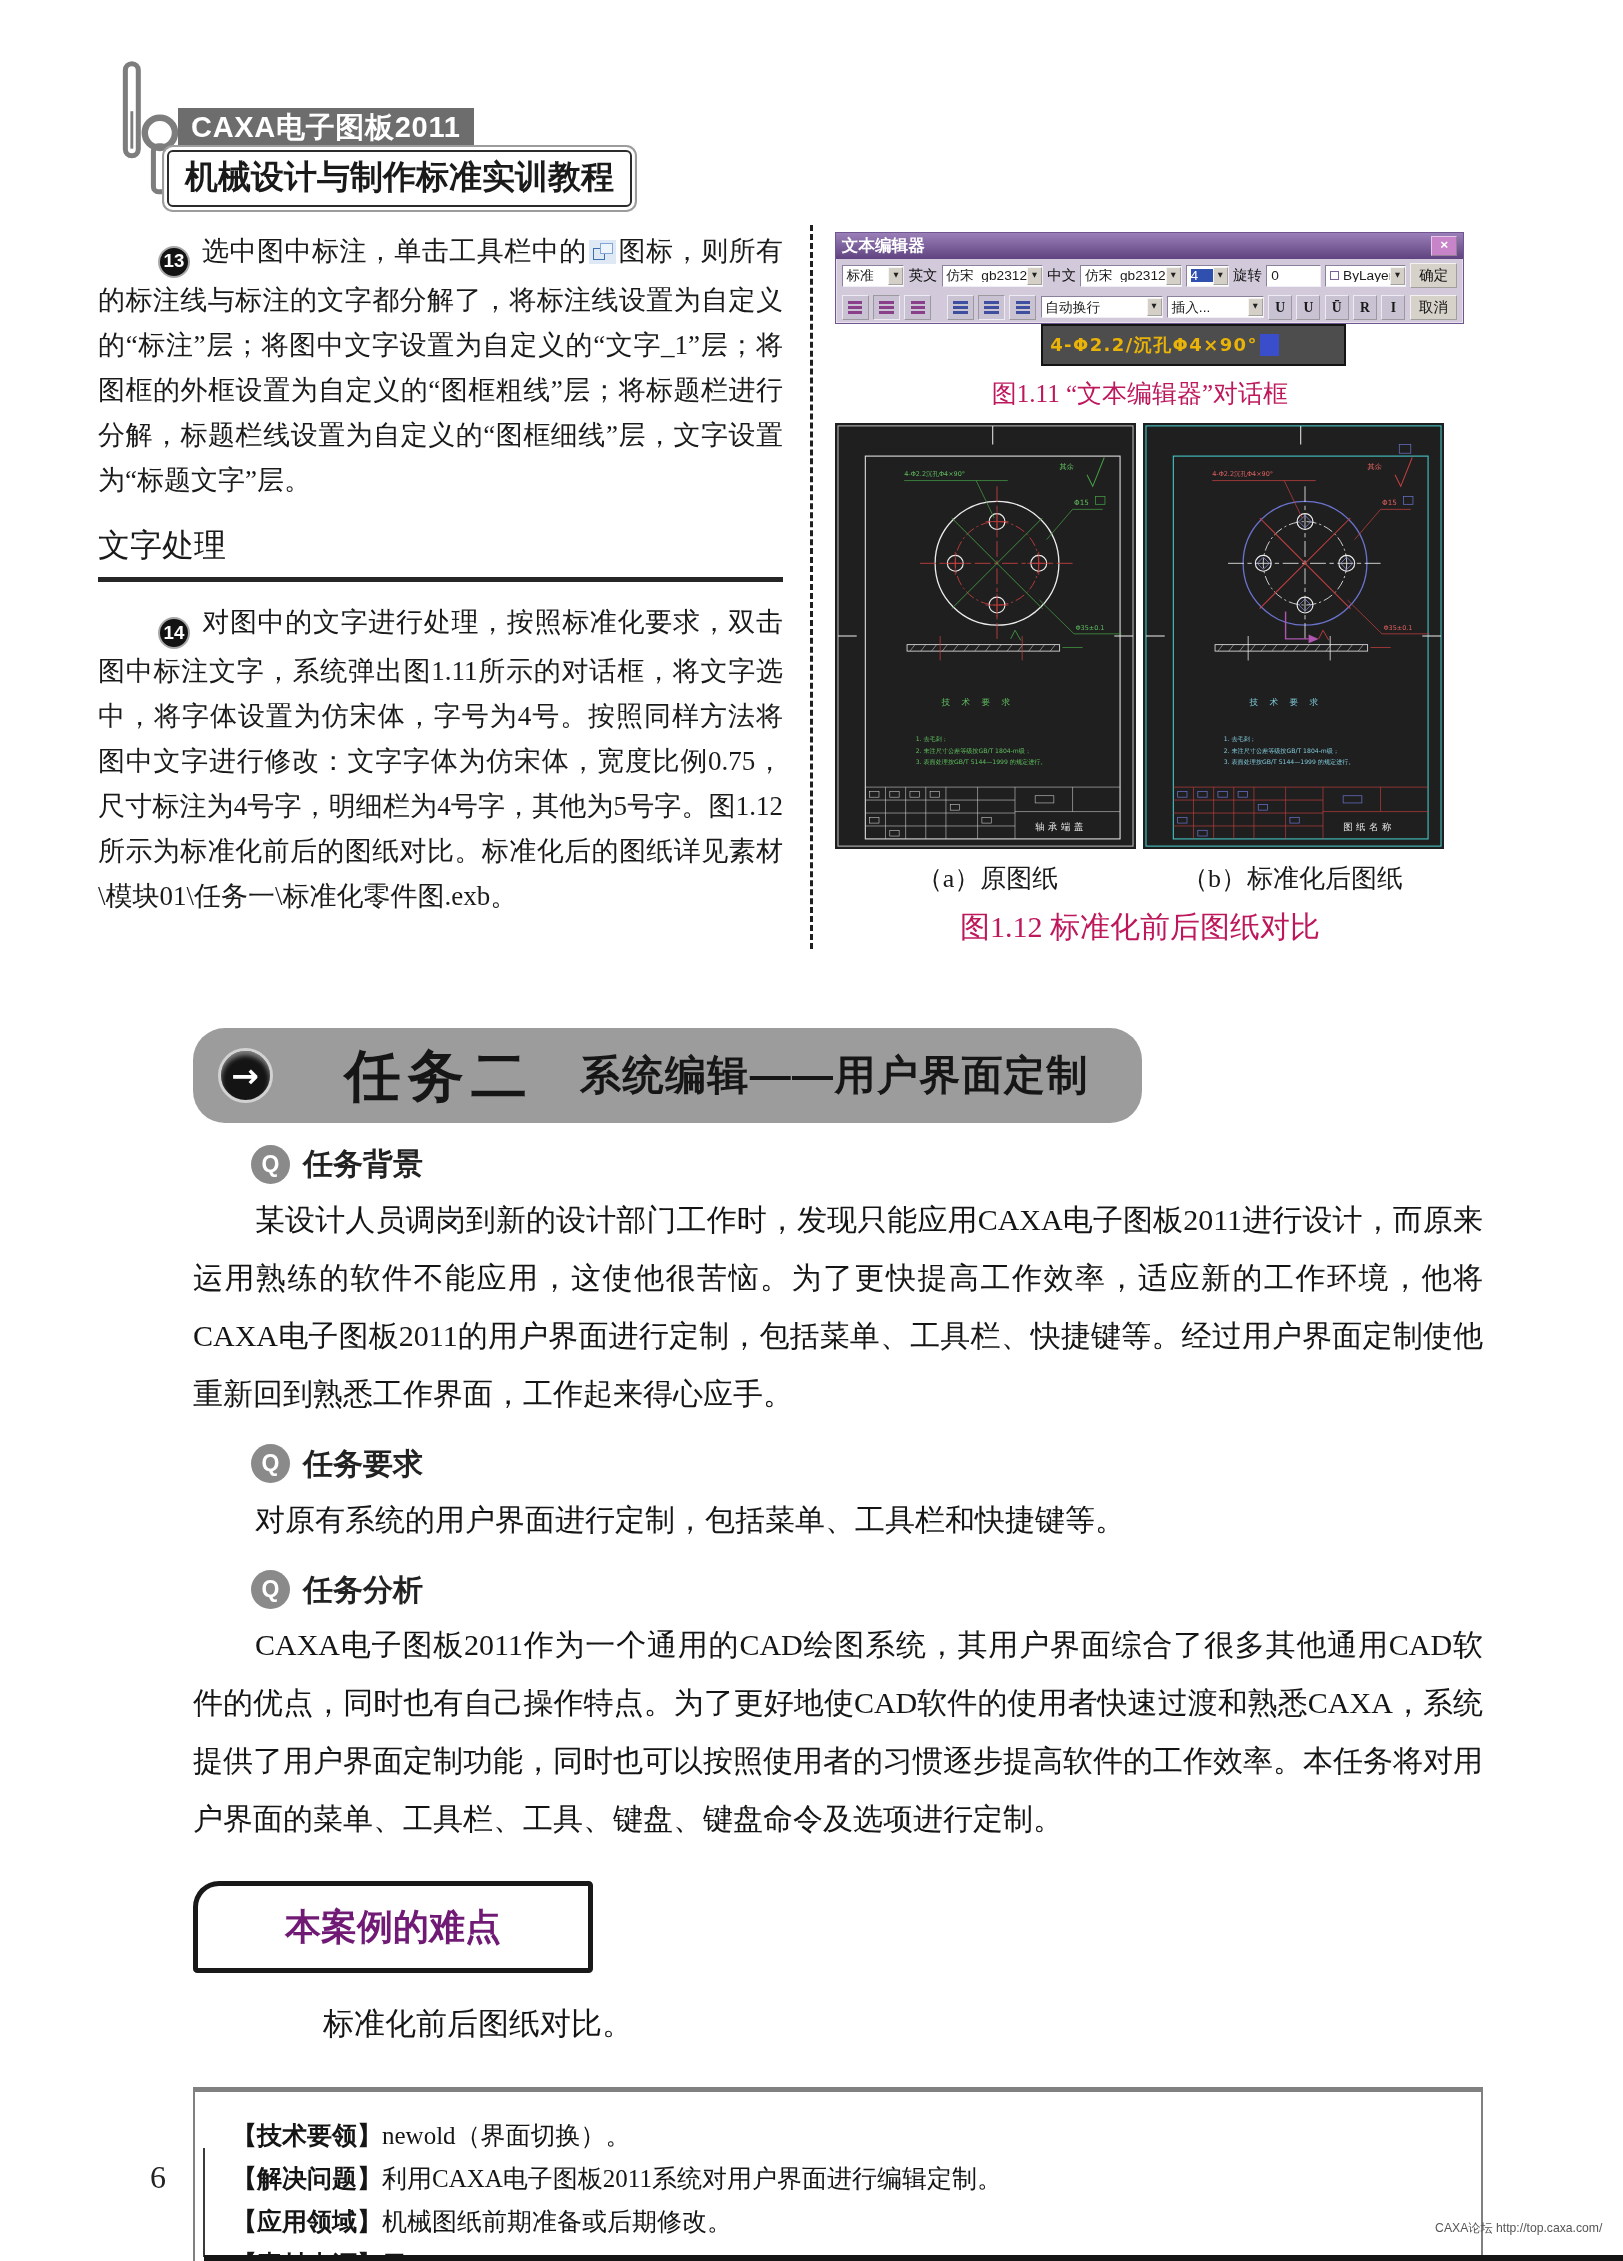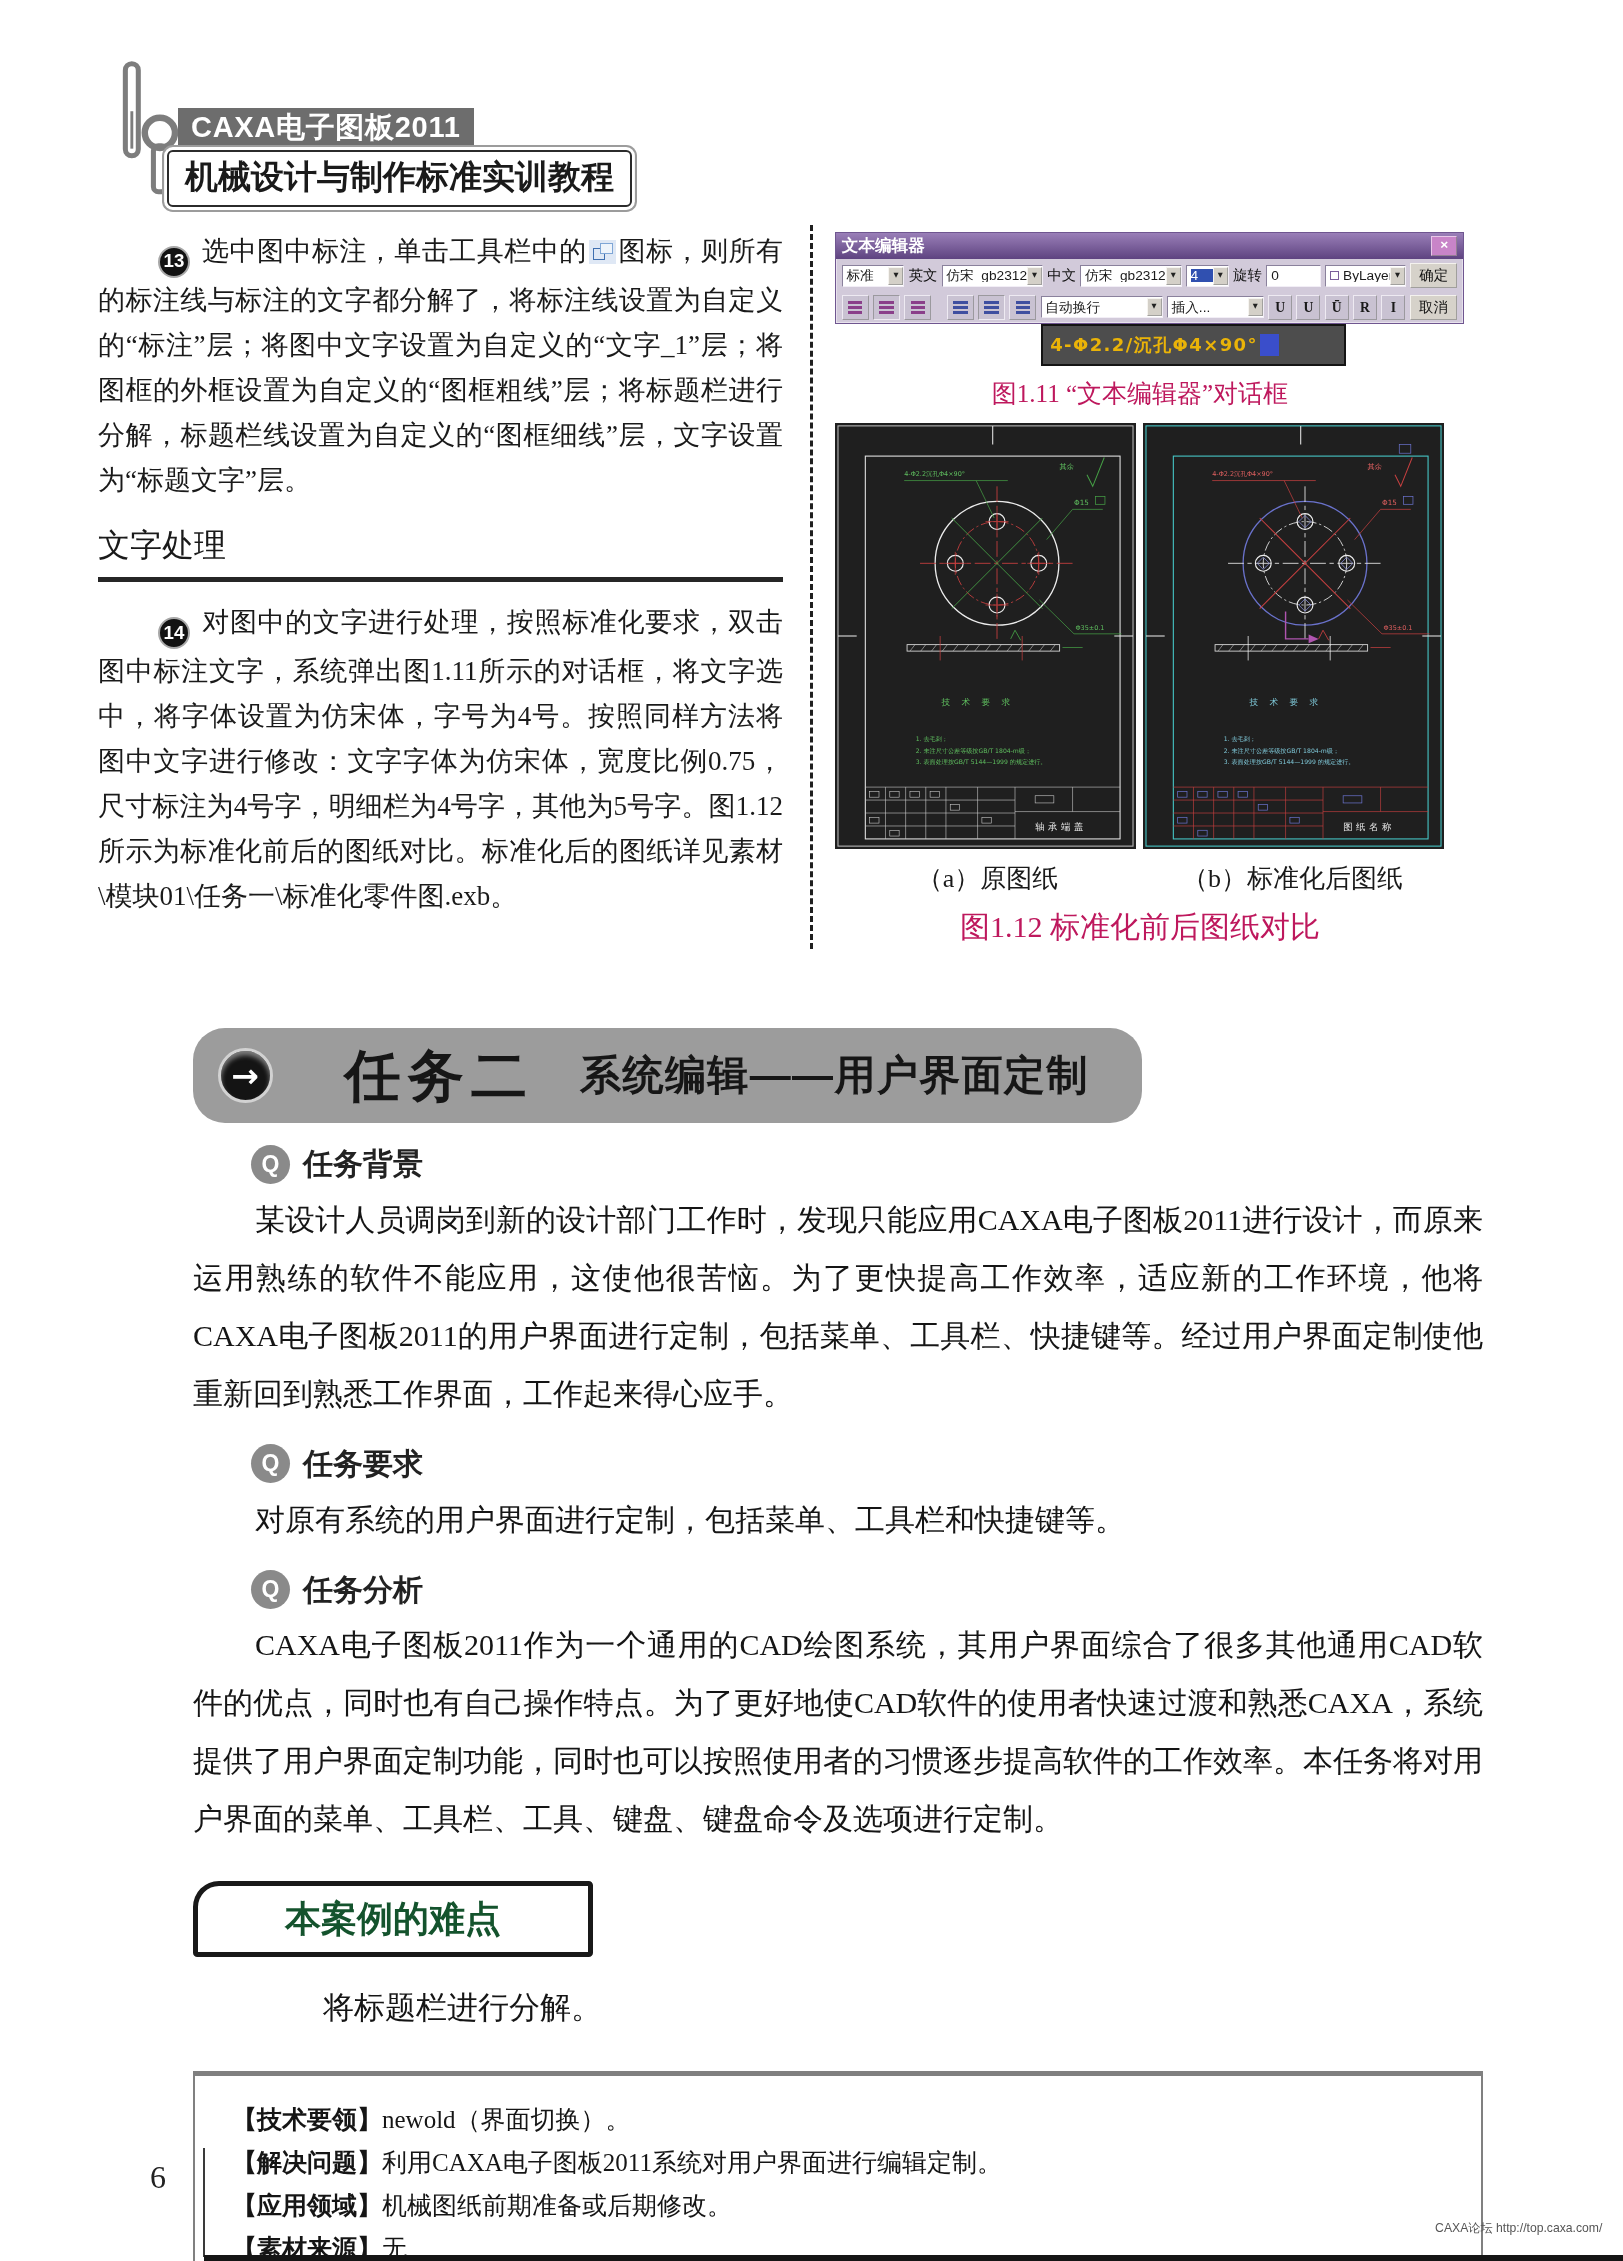--- a/index.html
+++ b/index.html
@@ -93,23 +93,23 @@
   .banner-no { font:bold 56px/1 "Liberation Sans","DejaVu Sans",sans-serif; color:#161616; margin-left:72px; letter-spacing:7.2px; }
   .banner-title { font:bold 41px/1 "Liberation Sans","DejaVu Sans",sans-serif; color:#161616; margin-left:46px; letter-spacing:1.4px; }
 
   .sec-head { display:flex; align-items:center; gap:13px; margin:21.6px 0 7.2px 58px; }
   .qicon { width:39px; height:39px; border-radius:50%; background:#8a8a8a; color:#fff; display:flex; align-items:center;
     justify-content:center; font:bold 23px/1 "Liberation Sans","DejaVu Sans",sans-serif; flex:none; }
   .qicon::after { content:"Q"; }
   .sec-title { font:bold 30px/1 "Liberation Sans","DejaVu Sans",sans-serif; color:#222; }
   .para { font-size:30px; line-height:58px; text-align:justify; text-indent:62px; color:#151515; }
 
-  .diff-box { margin-top:33px; width:400px; height:76px; border:5px solid #191919; border-radius:26px 4.3px 4.3px 4.3px;
+  .diff-box { margin-top:33px; width:400px; height:92px; border:5px solid #191919; border-radius:26px 4.3px 4.3px 4.3px;
     display:flex; align-items:center; justify-content:center; font:bold 36px/1 "Liberation Sans","DejaVu Sans",sans-serif;
-    color:#14532d; background:#fff; }
+    color:#701a75; background:#fff; }
   .diff-text { margin:30px 0 0 130px; font-size:31px; color:#151515; }
 
   .info-box { margin-top:42px; border:2.9px solid #808080; border-top-width:5px; padding:21.6px 37px 18.7px; background:#fff; }
   .info-row { font-size:25px; line-height:42px; color:#151515; }
   .info-row b { font-family:"Liberation Sans","DejaVu Sans",sans-serif; }
 
   
   .page-num { position:absolute; left:150px; top:2159px; font-size:32px; color:#222; }
   .footer-line { position:absolute; left:203px; top:2148px; width:2.2px; height:109px; background:#3a3a3a; }
   .site-note { position:absolute; right:21.6px; top:2222px; font:12.2px/1 "Liberation Sans","DejaVu Sans",sans-serif; color:#555; }
@@ -426,21 +426,21 @@
     </div>
     <p class="para">对原有系统的用户界面进行定制，包括菜单、工具栏和快捷键等。</p>
 
     <div class="sec-head">
       <span class="qicon"></span>
       <span class="sec-title">任务分析</span>
     </div>
     <p class="para">CAXA电子图板2011作为一个通用的CAD绘图系统，其用户界面综合了很多其他通用CAD软件的优点，同时也有自己操作特点。为了更好地使CAD软件的使用者快速过渡和熟悉CAXA，系统提供了用户界面定制功能，同时也可以按照使用者的习惯逐步提高软件的工作效率。本任务将对用户界面的菜单、工具栏、工具、键盘、键盘命令及选项进行定制。</p>
 
     <div class="diff-box">本案例的难点</div>
-    <div class="diff-text">将标题栏进行分解。</div>
+    <div class="diff-text">标准化前后图纸对比。</div>
 
     <div class="info-box">
       <div class="info-row"><b>【技术要领】</b><span>newold（界面切换）。</span></div>
       <div class="info-row"><b>【解决问题】</b><span>利用CAXA电子图板2011系统对用户界面进行编辑定制。</span></div>
       <div class="info-row"><b>【应用领域】</b><span>机械图纸前期准备或后期修改。</span></div>
       <div class="info-row"><b>【素材来源】</b><span>无</span></div>
     </div>
   </div>
 
   <div class="page-num">6</div>

